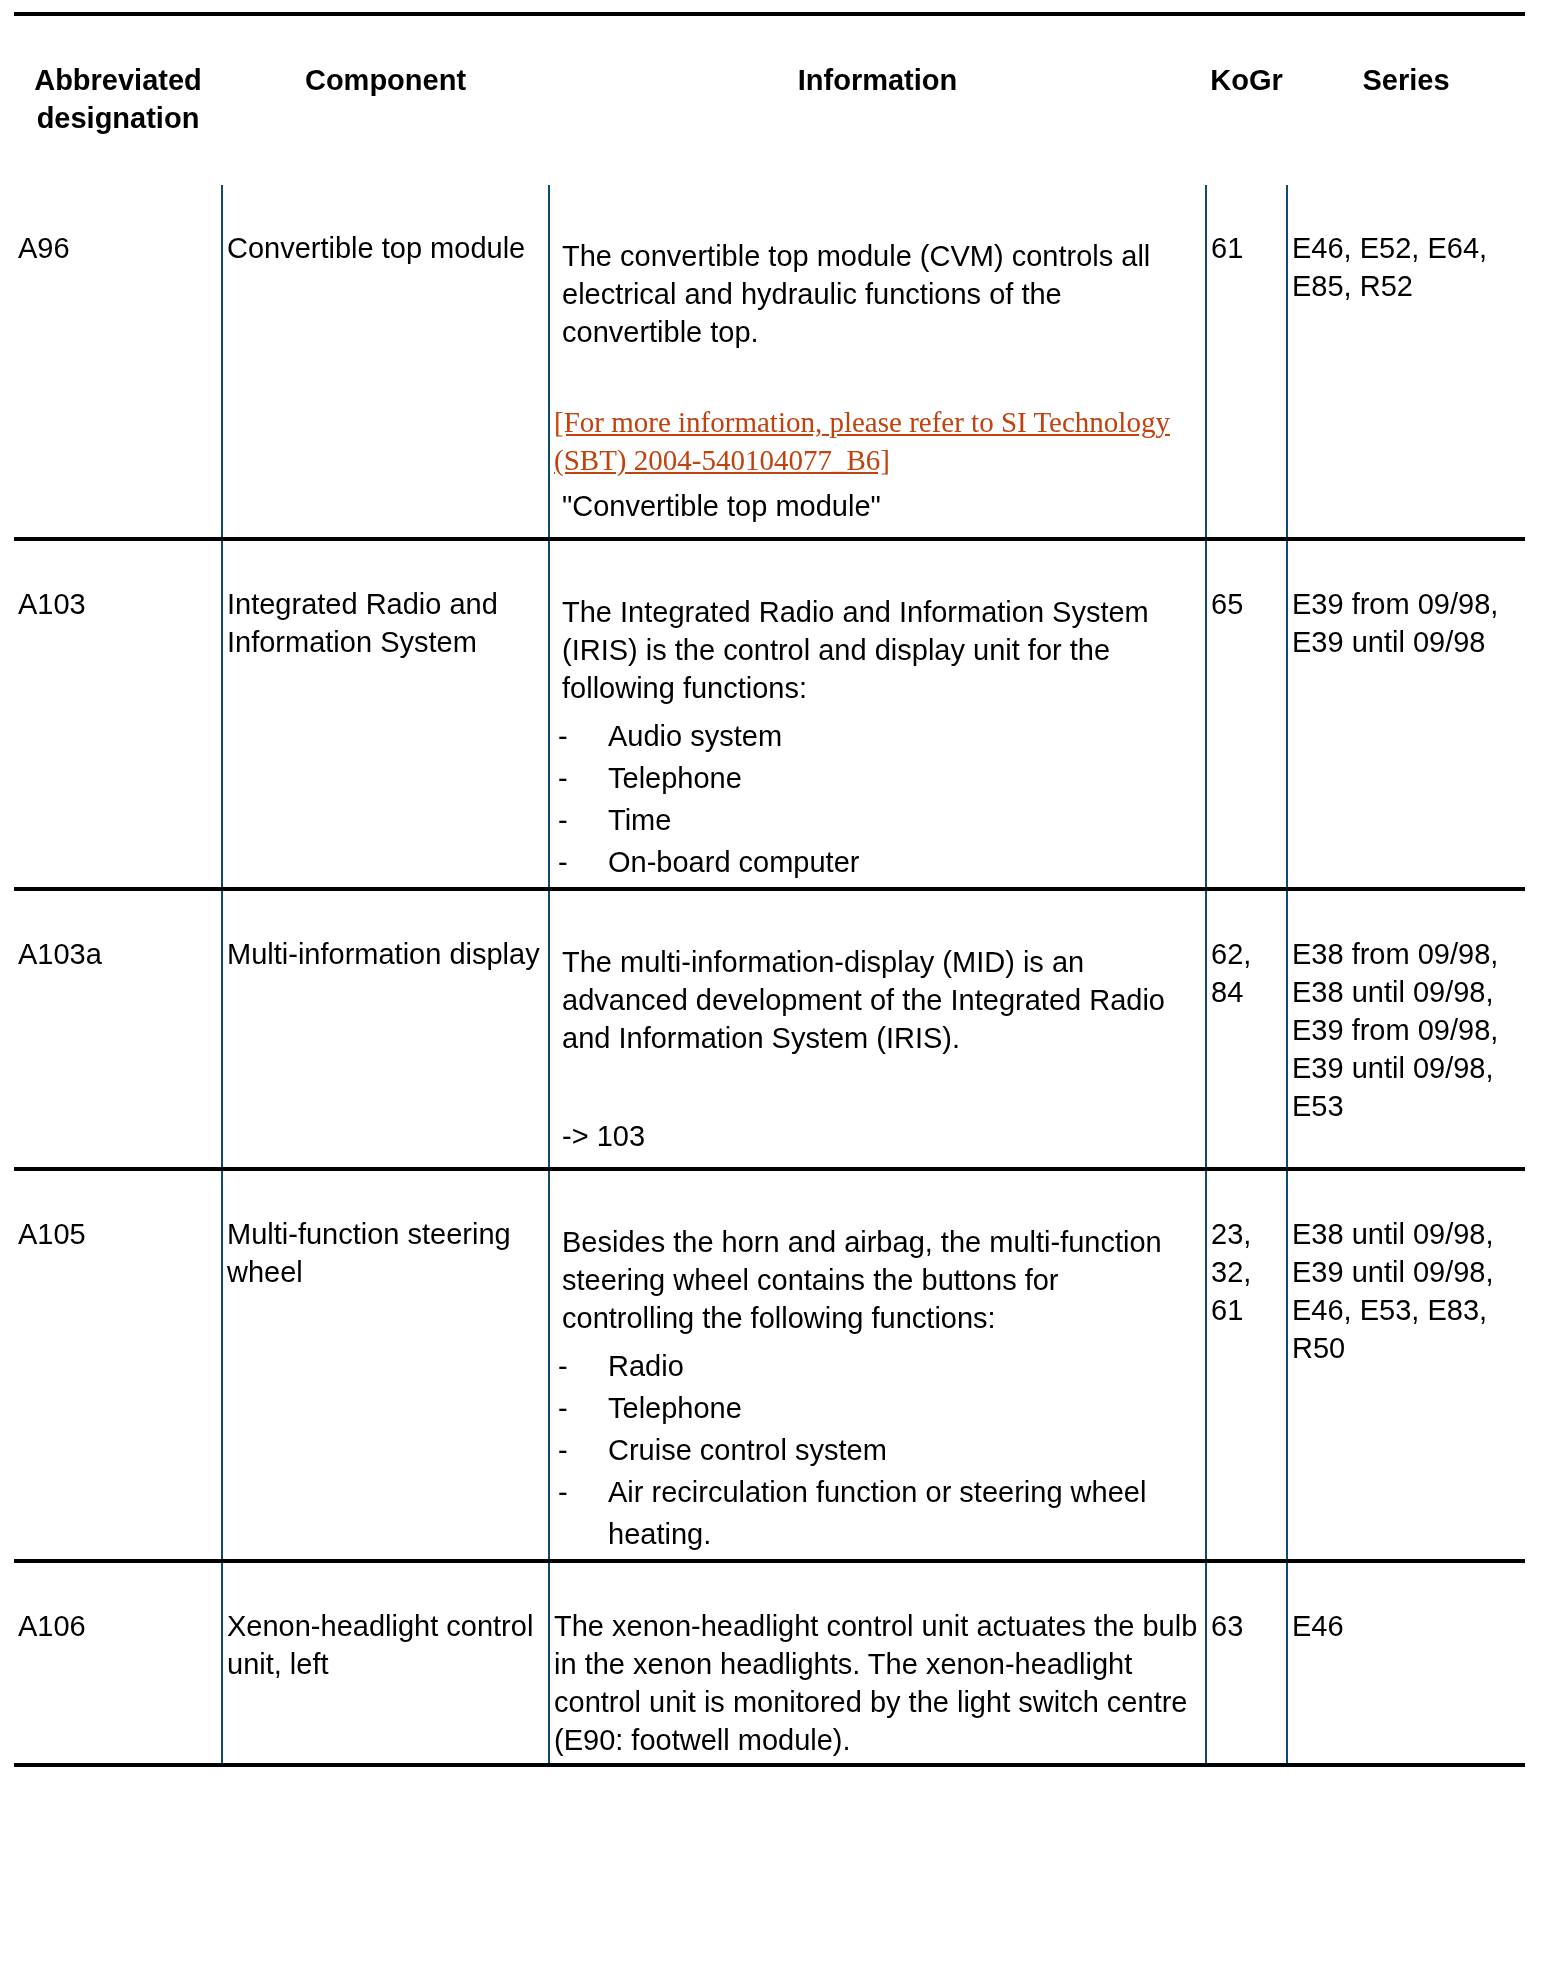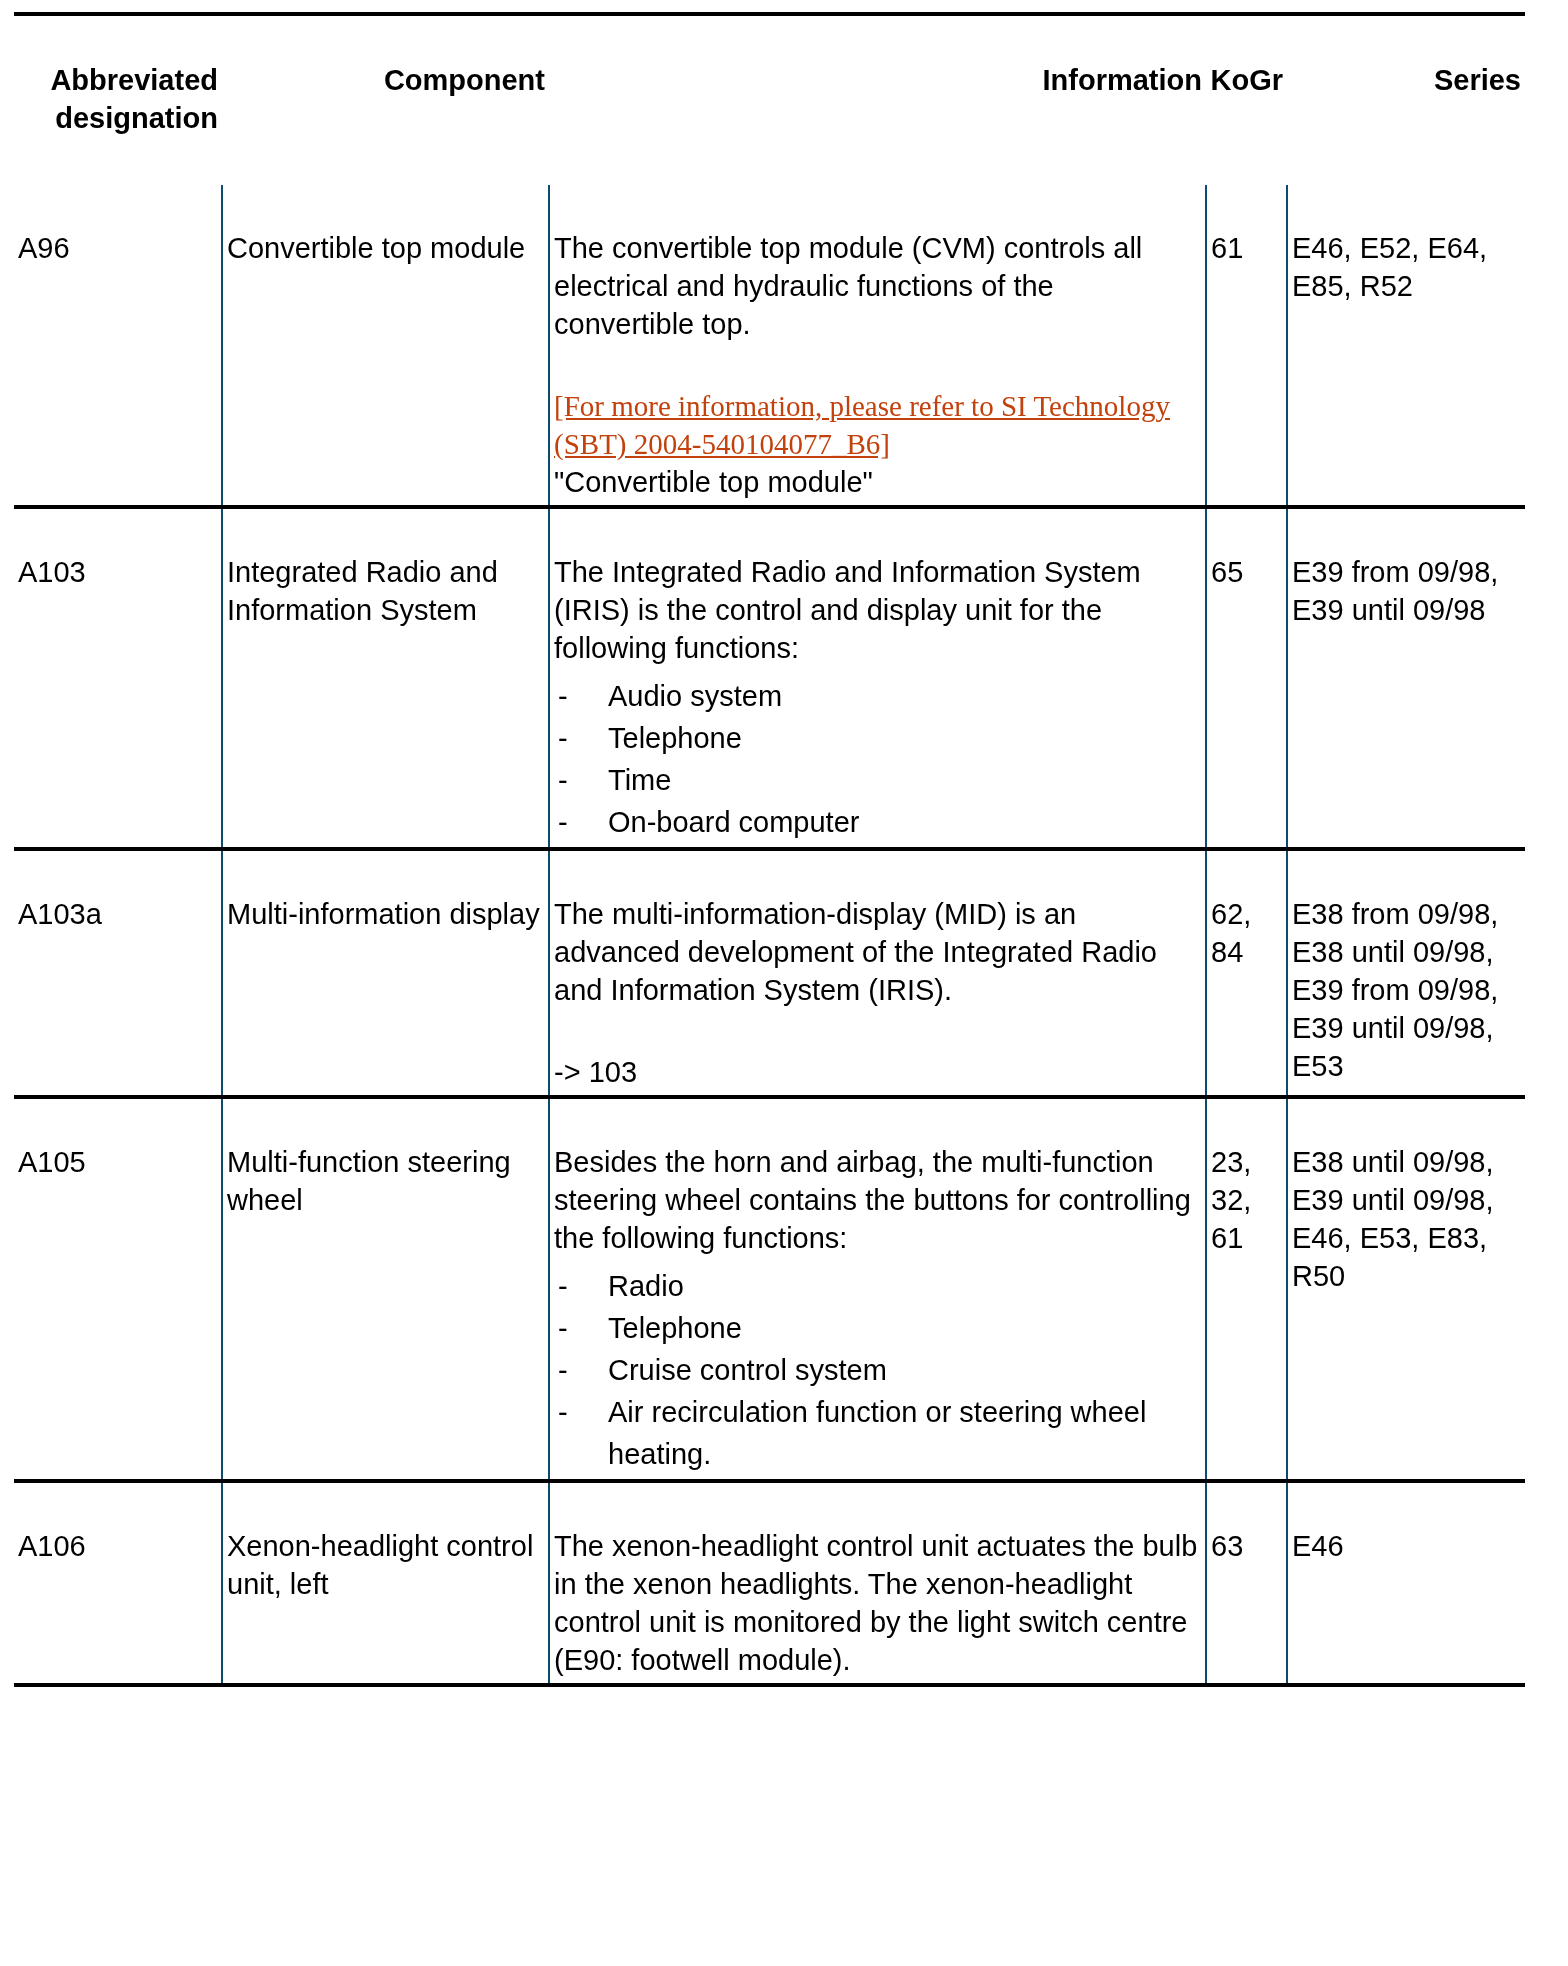--- a/index.html
+++ b/index.html
@@ -13,30 +13,30 @@
     position: absolute; left: 0; top: 16px; width: 1511px;
     border-collapse: collapse; table-layout: fixed;
     font-size: 29px; line-height: 38px;
   }
   table.comp col.c1 { width: 208px; }
   table.comp col.c2 { width: 327px; }
   table.comp col.c3 { width: 657px; }
   table.comp col.c4 { width: 81px; }
   table.comp col.c5 { width: 238px; }
   table.comp th {
-    text-align: right; vertical-align: top; font-weight: bold;
+    text-align: center; vertical-align: top; font-weight: bold;
     padding: 45px 4px 48px 4px; font-size: 29px; line-height: 38px;
   }
   table.comp td {
     vertical-align: top; padding: 44px 4px 4px 4px;
     border-bottom: 4px solid #000;
   }
   table.comp td + td { border-left: 2px solid #0c4a6e; }
   table.comp tr.last td { border-bottom: 5px solid #000; }
-  .info-par { margin: 0; }
+  .info-par { margin: 8px; }
   .info-gap { height: 44px; }
   .ref-link {
     font-family: "Liberation Serif", serif; color: #c2410c; text-decoration: underline;
     font-size: 29px; line-height: 38px; display: block;
   }
   ul.dash { list-style: none; margin: 8px 0 0 0; padding: 0; }
   ul.dash li { position: relative; padding-left: 54px; line-height: 42px; }
   ul.dash li::before { content: "-"; position: absolute; left: 4px; top: 0; }
 </style>
 </head>

